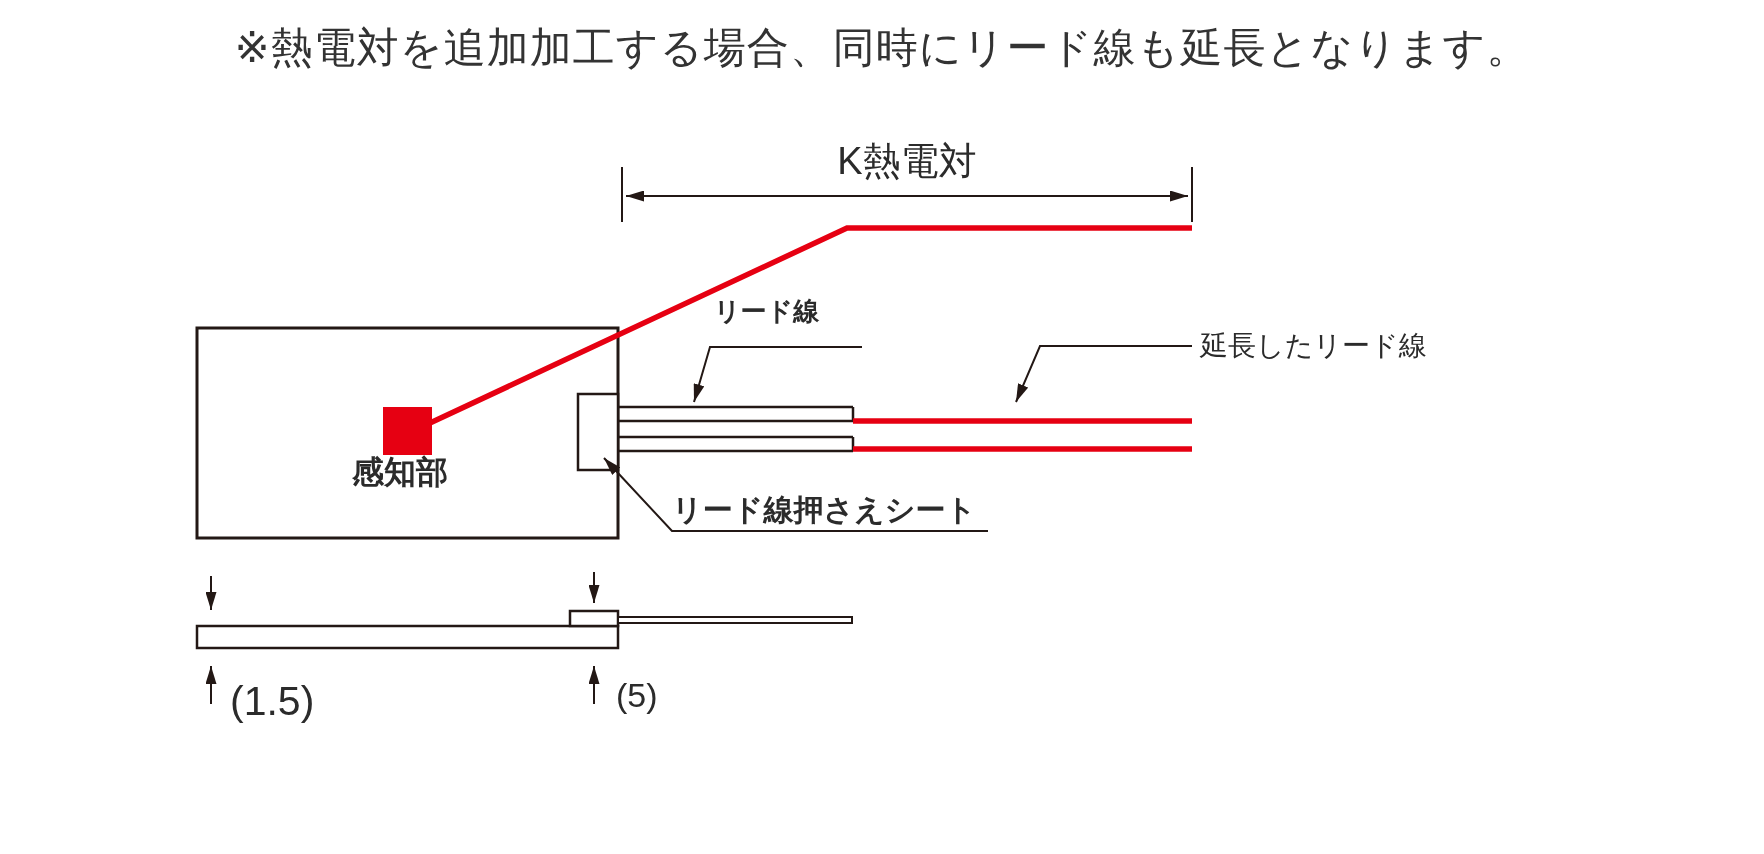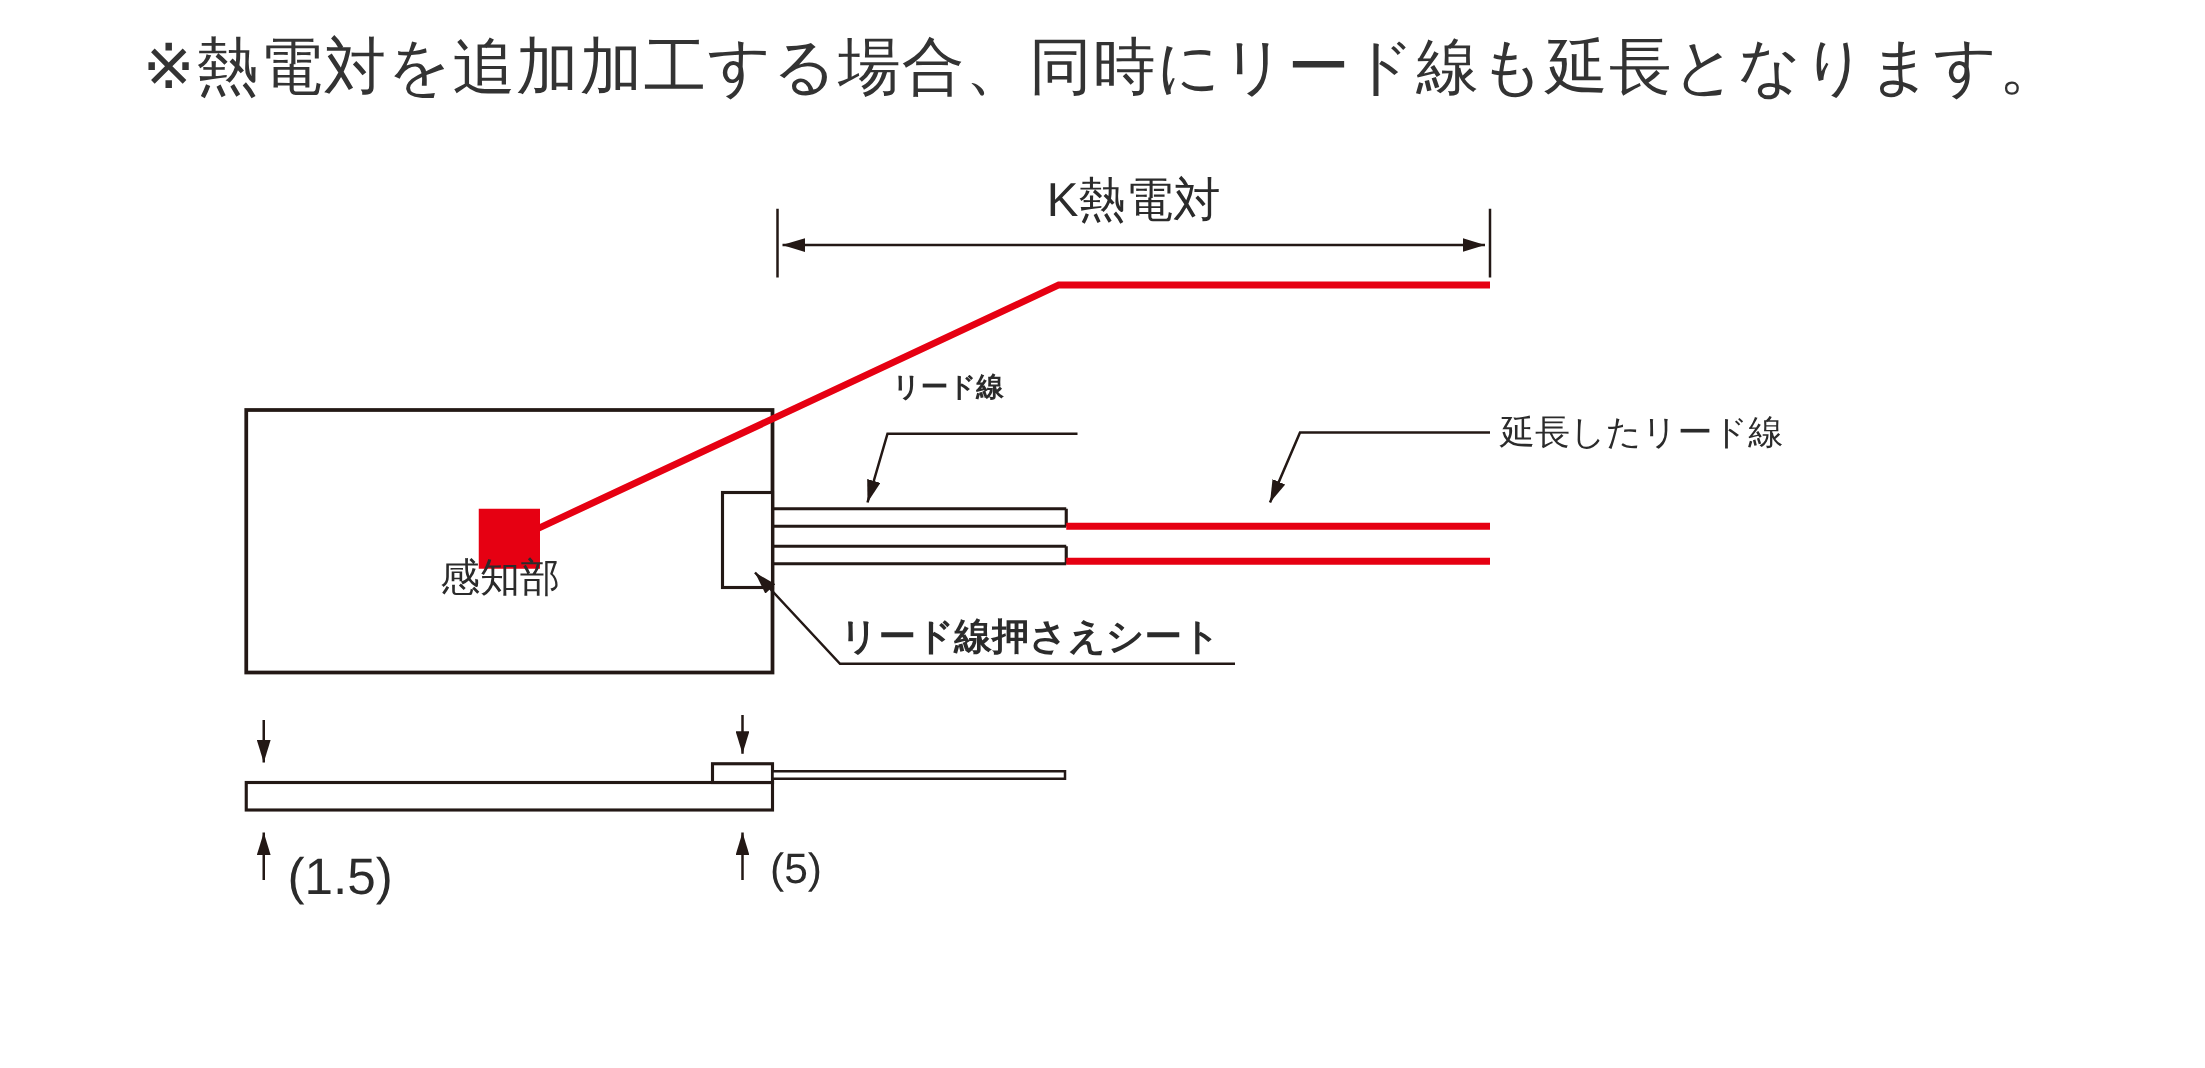--- a/index.html
+++ b/index.html
@@ -19,21 +19,21 @@
     position: absolute;
     left: 0;
     top: 0;
   }
   .note {
     position: absolute;
     top: 20px;
     left: 0;
     width: 100%;
     text-align: center;
-    font-size: 50px;
+    font-size: 42px;
     font-weight: 500;
     letter-spacing: 1px;
     color: #333333;
     white-space: nowrap;
   }
   .lbl {
     position: absolute;
     color: #2b2b2b;
     white-space: nowrap;
     line-height: 1.15;
@@ -41,28 +41,28 @@
   .k-label {
     left: 622px;
     top: 140px;
     width: 570px;
     text-align: center;
     font-size: 38px;
     font-weight: 500;
   }
   .sensor-label {
     left: 352px;
-    top: 444px;
+    top: 454px;
     font-size: 32px;
-    font-weight: 400;
+    font-weight: 700;
   }
   .leadwire-label {
     left: 714px;
     top: 297px;
-    font-size: 22px;
+    font-size: 26px;
     font-weight: 600;
   }
   .extended-label {
     left: 1200px;
     top: 330px;
     font-size: 28px;
     font-weight: 400;
   }
   .presssheet-label {
     left: 672px;

